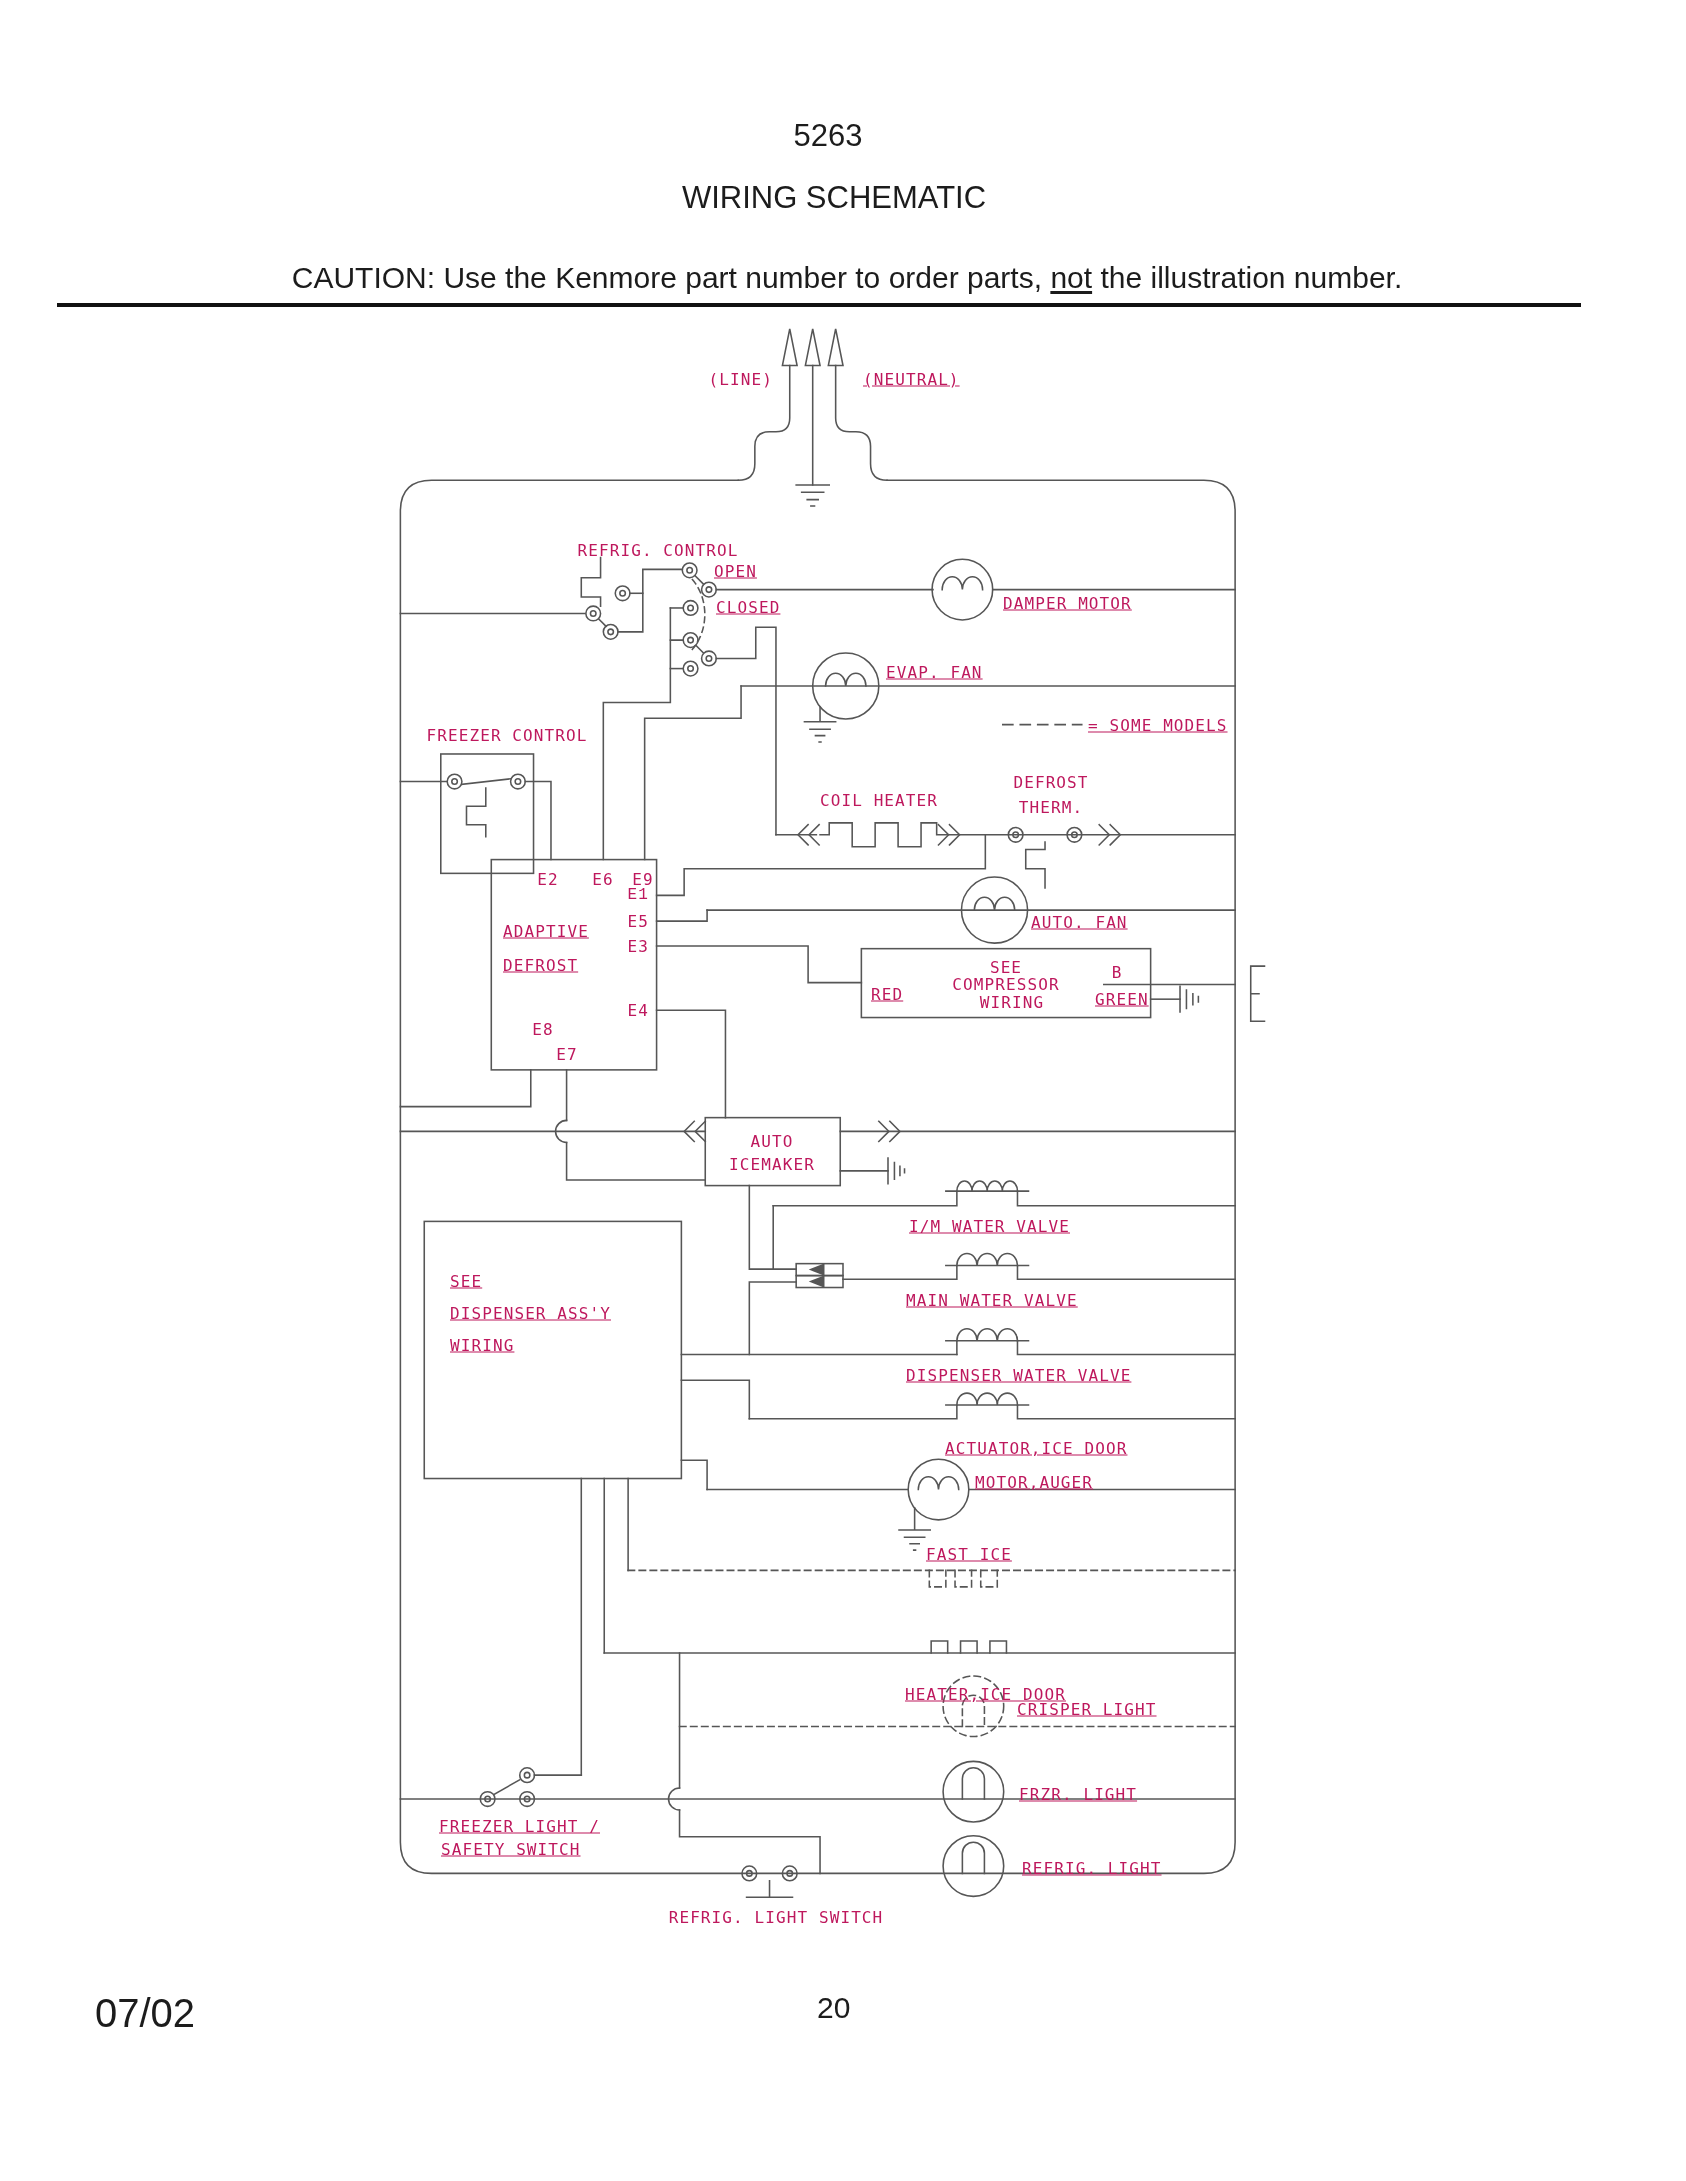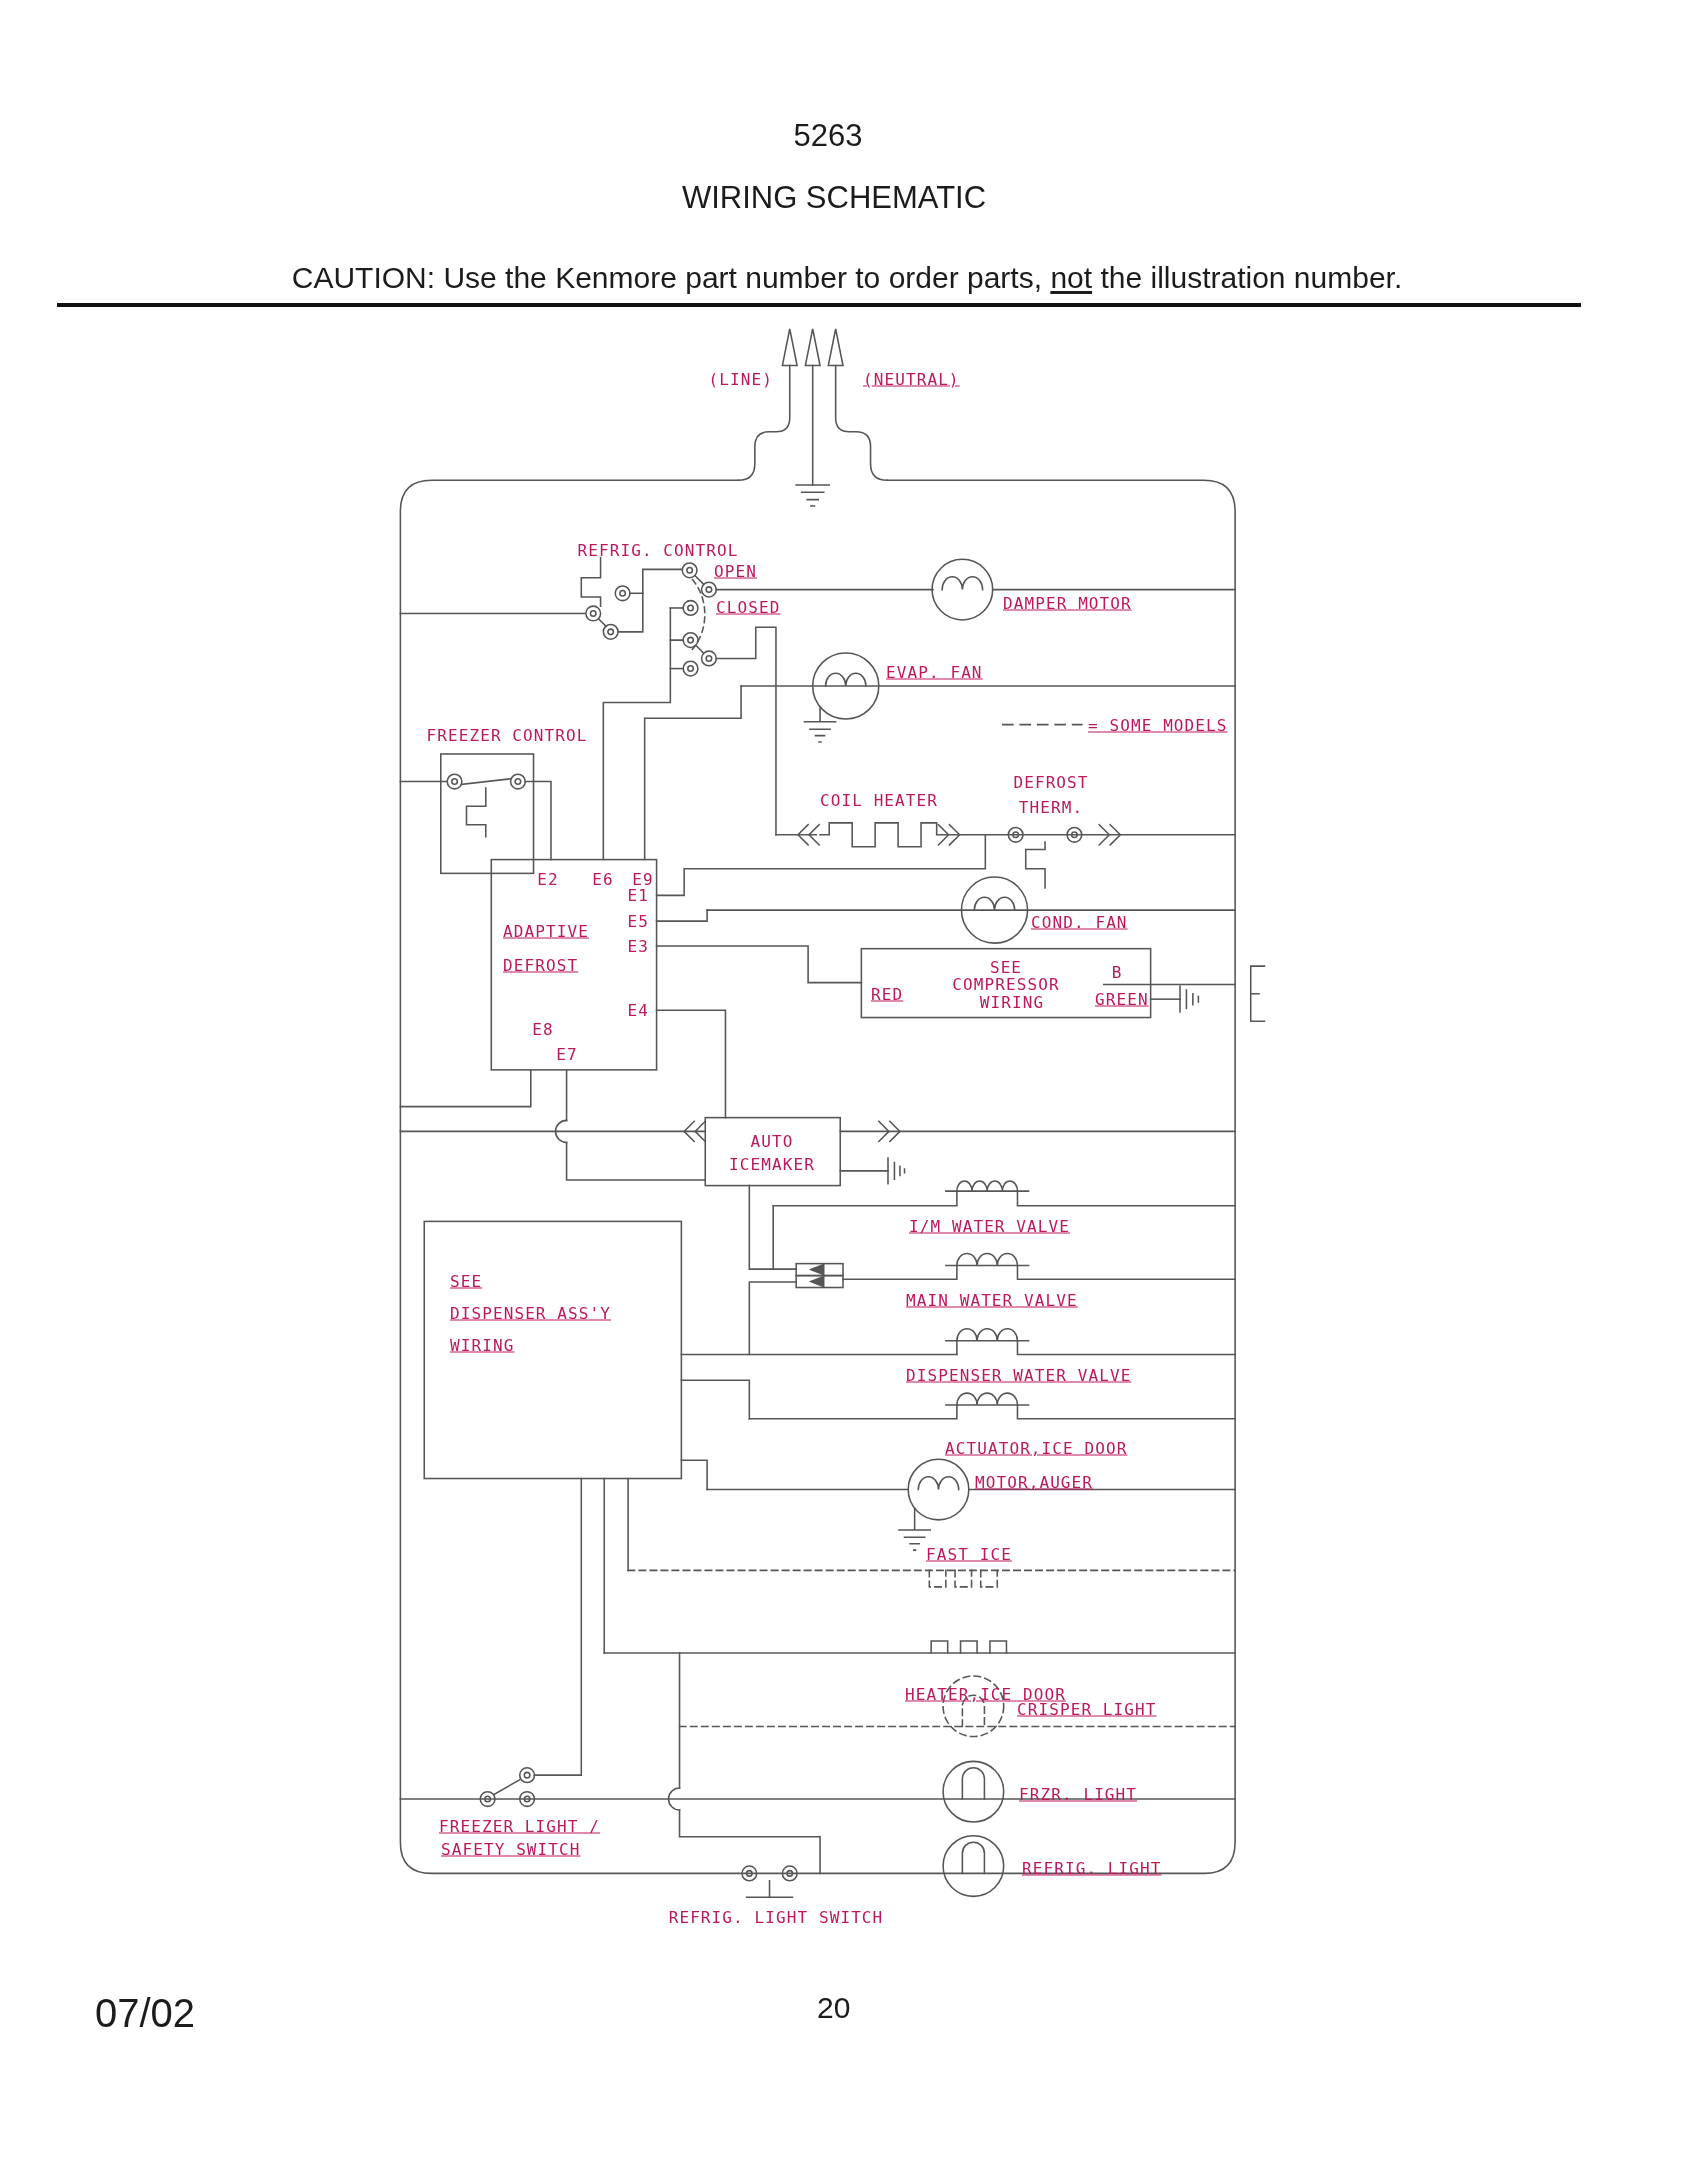--- a/index.html
+++ b/index.html
@@ -266,28 +266,28 @@
 
 <div class="lbl lc" style="left:879px;top:800px;">COIL HEATER</div>
 <div class="lbl lc" style="left:1051px;top:782px;">DEFROST</div>
 <div class="lbl lc" style="left:1051px;top:807px;">THERM.</div>
 
 <div class="lbl ll" style="left:503px;top:931px;">ADAPTIVE</div>
 <div class="lbl ll" style="left:503px;top:965px;">DEFROST</div>
 <div class="lbl lc" style="left:548px;top:879px;">E2</div>
 <div class="lbl lc" style="left:603px;top:879px;">E6</div>
 <div class="lbl lc" style="left:643px;top:879px;">E9</div>
-<div class="lbl lr" style="left:649px;top:895px;">E1</div>
+<div class="lbl lr" style="left:649px;top:895px;font-family:Liberation Mono, monospace;">E1</div>
 <div class="lbl lr" style="left:649px;top:921px;">E5</div>
 <div class="lbl lr" style="left:649px;top:946px;">E3</div>
 <div class="lbl lr" style="left:649px;top:1010px;">E4</div>
 <div class="lbl lc" style="left:531px;top:1029px;margin-left:12px;">E8</div>
 <div class="lbl lc" style="left:567px;top:1054px;">E7</div>
 
-<div class="lbl ll" style="left:1031px;top:922px;">COND. FAN</div>
+<div class="lbl ll" style="left:1031px;top:922px;">AUTO. FAN</div>
 
 <div class="lbl lc" style="left:1006px;top:967px;">SEE</div>
 <div class="lbl lc" style="left:1006px;top:984px;">COMPRESSOR</div>
 <div class="lbl lc" style="left:1012px;top:1002px;">WIRING</div>
 <div class="lbl ll" style="left:871px;top:994px;">RED</div>
 <div class="lbl lc" style="left:1117px;top:972px;">B</div>
 <div class="lbl ll" style="left:1095px;top:999px;">GREEN</div>
 
 <div class="lbl lc" style="left:772px;top:1141px;">AUTO</div>
 <div class="lbl lc" style="left:772px;top:1164px;">ICEMAKER</div>

